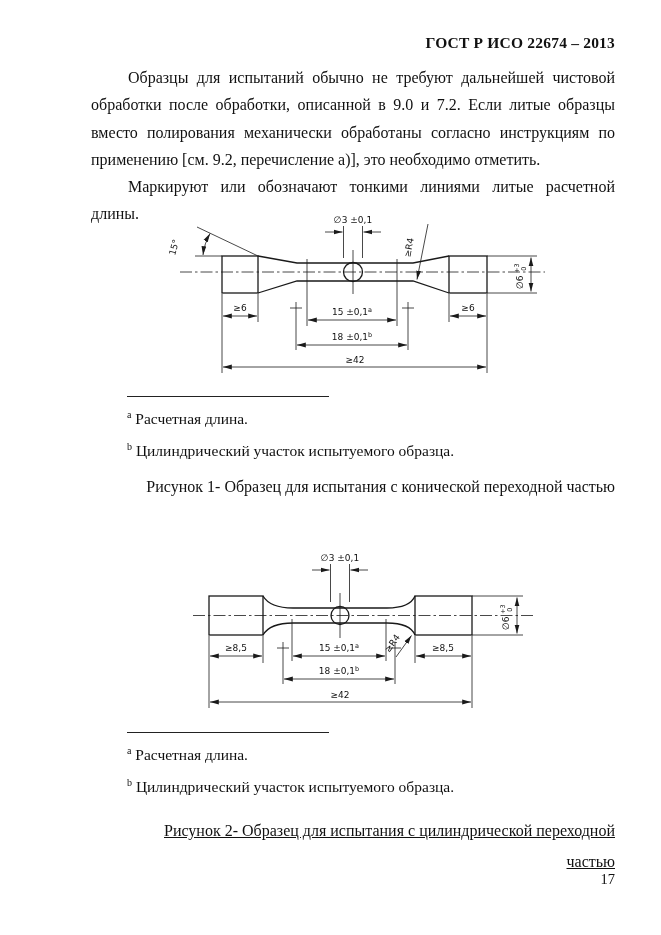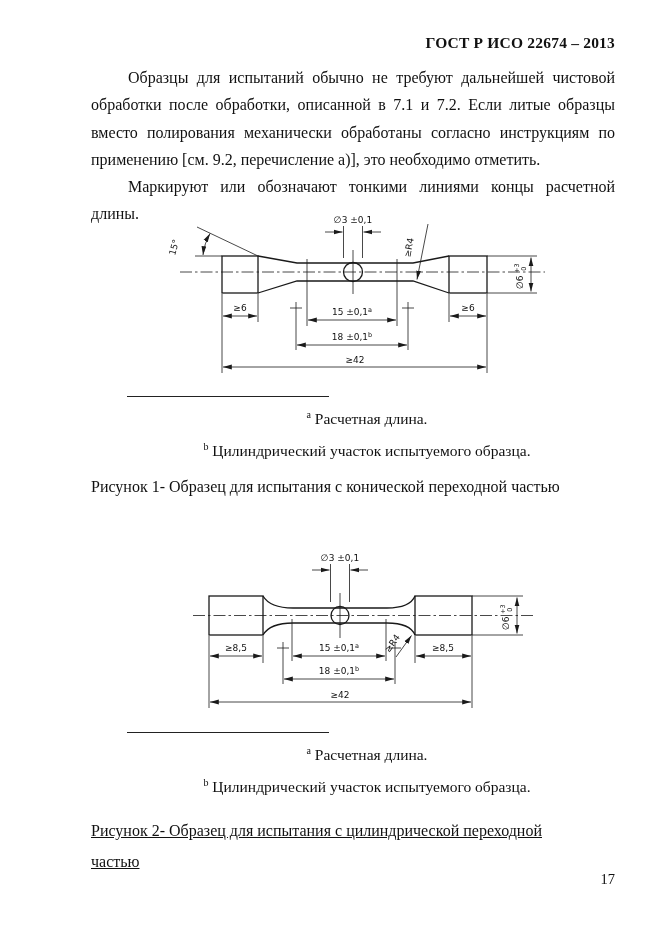--- a/index.html
+++ b/index.html
@@ -6,44 +6,44 @@
   html,body { width:661px; height:935px; }
   body { background:#ffffff; color:#111; font-family:"Liberation Serif", serif; position:relative; overflow:hidden; }
   .abs { position:absolute; }
   .header { top:34px; right:46px; font-size:15.5px; font-weight:bold; letter-spacing:0.2px; }
   .bodytext { left:91px; top:64px; width:524px; font-size:16px; line-height:27.3px; text-align:justify; }
   .bodytext p { text-indent:37px; }
   .fnblock { width:480px; }
   .fn1 { left:127px; top:396px; }
   .fn2 { left:127px; top:732px; }
   .fnrule { width:202px; border-top:1.3px solid #222; margin-bottom:4px; }
-  .fnblock p { font-size:15.5px; line-height:27.5px;text-align:center; }
+  .fnblock p { font-size:15.5px; line-height:27.5px; }
   .fnblock sup { font-size:10px; }
-  .caption { left:91px; width:524px; text-align:left; font-size:16px; }
+  .caption { left:91px; width:524px; text-align:right; font-size:16px; }
   .cap1 { top:478px; }
   .cap2 { top:815px; line-height:31px;text-decoration:underline; }
   .pagenum { top:871px; right:46px; font-size:14.5px;margin-left:11px; }
   .fig1 { left:165px; top:210px; }
   .fig2 { left:165px; top:545px; }
   svg { overflow:visible; }
   svg .thick { stroke:#1a1a1a; stroke-width:1.3; fill:none; }
   svg .thin  { stroke:#1a1a1a; stroke-width:0.8; fill:none; }
   svg .cl    { stroke:#1a1a1a; stroke-width:0.8; fill:none; stroke-dasharray:12 3 2.5 3; }
   svg .dimtext { font-family:"DejaVu Sans", sans-serif; font-size:9px; fill:#111; stroke:none; }
   svg .tol { font-size:6.5px; }
   svg .sup { font-size:6.5px; }
 </style>
 </head>
 <body>
 
 <div class="abs header">ГОСТ Р ИСО 22674 – 2013</div>
 
 <div class="abs bodytext">
-  <p>Образцы для испытаний обычно не требуют дальнейшей чистовой обработки после обработки, описанной в 7.1 и 7.2. Если литые образцы вместо полирования механически обработаны согласно инструкциям по применению [см. 9.2, перечисление а)], это необходимо отметить.</p>
-  <p>Маркируют или обозначают тонкими линиями концы расчетной длины.</p>
+  <p>Образцы для испытаний обычно не требуют дальнейшей чистовой обработки после обработки, описанной в 9.0 и 7.2. Если литые образцы вместо полирования механически обработаны согласно инструкциям по применению [см. 9.2, перечисление а)], это необходимо отметить.</p>
+  <p>Маркируют или обозначают тонкими линиями литые расчетной длины.</p>
 </div>
 
 <svg class="abs fig1" width="395" height="178" viewBox="0 0 395 178" xmlns="http://www.w3.org/2000/svg">
   <defs>
     <marker id="arr" viewBox="0 0 9 6" refX="8.8" refY="3" markerWidth="9" markerHeight="6" markerUnits="userSpaceOnUse" orient="auto-start-reverse">
       <path d="M0,0.6 L8.8,3 L0,5.4 Z" fill="#1a1a1a"></path>
     </marker>
     <pattern id="hatch" width="4" height="4" patternUnits="userSpaceOnUse" patternTransform="rotate(45)">
       <line x1="1" y1="0" x2="1" y2="4" stroke="#1a1a1a" stroke-width="1.1"></line>
     </pattern>

